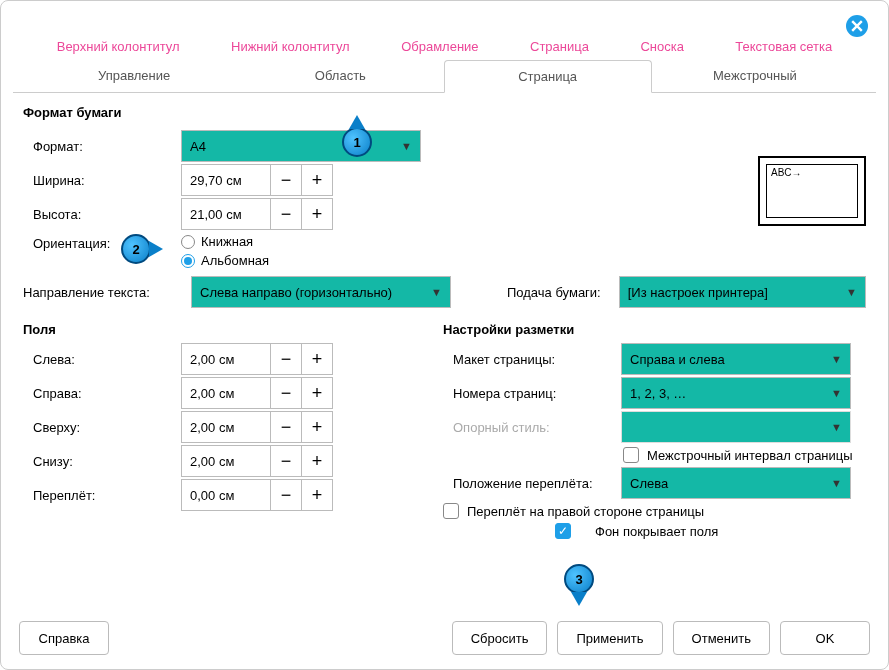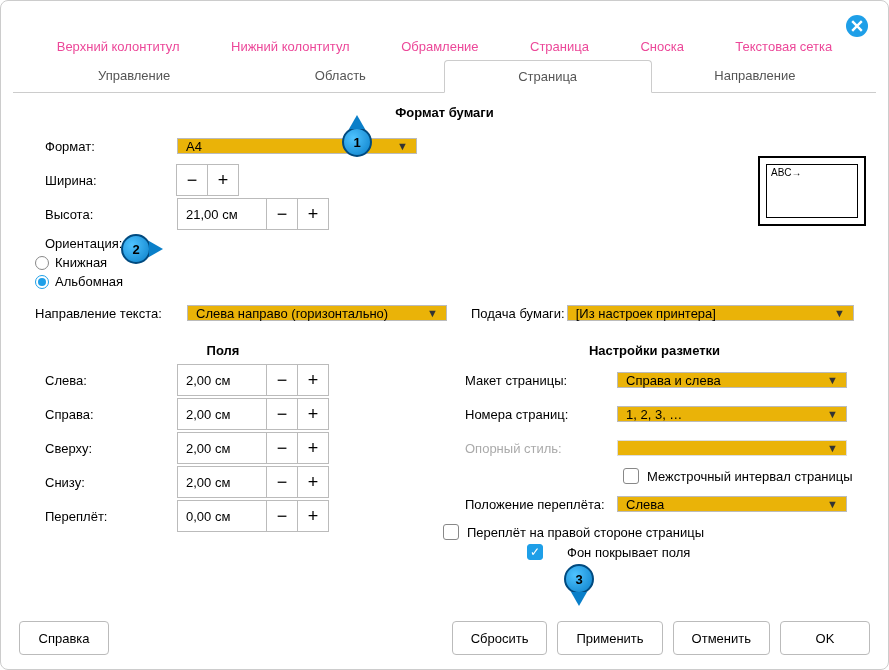--- a/index.html
+++ b/index.html
@@ -7,25 +7,25 @@
   .dialog { width: 889px; height: 670px; border: 1px solid #ccc; border-radius: 8px; position: relative; padding: 12px 12px 12px 12px; }
   .titlebar { text-align: center; font-weight: 700; font-size: 14px; padding: 6px 0 10px; position: relative; }
   .close-btn { position: absolute; right: 8px; top: 2px; width: 22px; height: 22px; background: #1e9fe8; border-radius: 50%; display:flex; align-items:center; justify-content:center; color:#fff; font-weight:700; cursor:pointer; }
   .close-btn svg { width: 12px; height: 12px; }
   .tabrow { display:flex; justify-content:space-around; padding: 4px 18px 0; color:#ec4899; }
   .tab { padding: 6px 12px; cursor:pointer; }
   .tabrow2 { display:flex; padding: 0 18px; color:#555; border-bottom:1px solid #ccc; }
   .tabrow2 .tab { flex:1; text-align:center; padding:8px 10px; }
   .tabrow2 .active { border:1px solid #ccc; border-bottom:1px solid #fff; border-radius:4px 4px 0 0; margin-bottom:-1px; background:#fff; position:relative; }
   .body { padding: 8px 10px; display:flex; flex-direction:column; gap:2px; }
-  .section-title { font-weight:700; margin: 4px 0 6px; text-align: center; }
-  .row { display:flex; align-items:center; gap:2px; min-height:32px; margin:2px 12px; }
+  .section-title { font-weight:700; margin: 4px 0 6px; }
+  .row { display:flex; align-items:center; gap:18px; min-height:32px; margin:2px 0; }
   .lbl { width: 140px; padding-left:10px; }
   .lbl-wide { width: 150px; padding-left:10px;}
-  input.text, select, .select-like { height:16px; border:1px solid #bbb; background:#eab308; padding:0 8px; font-size:13px; }
+  input.text, select, .select-like { height:32px; border:1px solid #bbb; background:#14b8a6; padding:0 8px; font-size:13px; }
   .fmt-select { width:240px; position:relative; }
   .spin-wrap { display:flex; }
   .spin { width:90px; height:32px; border:1px solid #bbb; padding:0 8px; font-size:13px; }
   .step { width:32px; height:32px; border:1px solid #bbb; background:#fff; display:flex; align-items:center; justify-content:center; font-size:18px; margin-left:-1px; cursor:pointer; user-select:none; }
   .radio-wrap { display:flex; align-items:center; gap:6px; padding:2px 0; }
   .radio { width:14px; height:14px; border:1px solid #888; border-radius:50%; display:inline-flex; align-items:center; justify-content:center; }
   .radio.checked { border-color:#1e9fe8; }
   .radio.checked::after { content:""; width:8px; height:8px; background:#1e9fe8; border-radius:50%; }
   .checkbox { width:16px; height:16px; border:1px solid #888; border-radius:3px; display:inline-flex; align-items:center; justify-content:center; background:#fff; }
   .checkbox.checked { background:#1e9fe8; border-color:#1e9fe8; color:#fff; }
@@ -68,21 +68,21 @@
     <div class="tab">Обрамление</div>
     <div class="tab">Страница</div>
     <div class="tab">Сноска</div>
     <div class="tab">Текстовая сетка</div>
   </div>
 
   <div class="tabrow2">
     <div class="tab">Управление</div>
     <div class="tab">Область</div>
     <div class="tab active">Страница</div>
-    <div class="tab">Направление</div>
+    <div class="tab">Межстрочный</div>
   </div>
 
   <div class="callout" style="top:126px; left:341px;">
     <div class="pointer-up"></div>
       <span class="num">1</span>
   </div>
   <div class="callout" style="top:233px; left:120px;">
     <div class="pointer-right"></div>
       <span class="num">2</span>
   </div>
@@ -100,33 +100,34 @@
         <div class="row">
           <div class="lbl">Формат:</div>
           <div class="select-like fmt-select">
             <span>A4</span>
             <span class="chev">▼</span>
           </div>
         </div>
         <div class="row">
           <div class="lbl">Ширина:</div>
           <div class="spin-wrap">
+            <input class="spin" value="29,70 см" style="">
             <div class="step">−</div>
             <div class="step">+</div>
           </div>
         </div>
         <div class="row">
           <div class="lbl">Высота:</div>
           <div class="spin-wrap">
             <input class="spin" value="21,00 см" style="">
             <div class="step">−</div>
             <div class="step">+</div>
           </div>
         </div>
-        <div class="row" style="align-items:flex-start;flex-direction:column;">
+        <div class="row" style="align-items:flex-start;">
           <div class="lbl" style="padding-top:4px;">Ориентация:</div>
           <div>
             <div class="radio-wrap">
               <span class="radio"></span>
               <span>Книжная</span>
             </div>
             <div class="radio-wrap">
               <span class="radio checked"></span>
               <span>Альбомная</span>
             </div>
@@ -230,21 +231,21 @@
           <div class="lbl-wide">Положение переплёта:</div>
           <div class="select-like">
             <span>Слева</span>
             <span class="chev">▼</span>
           </div>
         </div>
         <div class="chk-row" style="">
           <span class="checkbox"></span>
           <span>Переплёт на правой стороне страницы</span>
         </div>
-        <div class="chk-row" style="margin-left:84px;gap:24px;">
+        <div class="chk-row" style="margin-left:112px;gap:24px;">
           <span class="checkbox checked"></span>
           <span>Фон покрывает поля</span>
         </div>
       </div>
     </div>
 
   </div>
 
   <div class="footer">
     <button class="btn">Справка</button>

